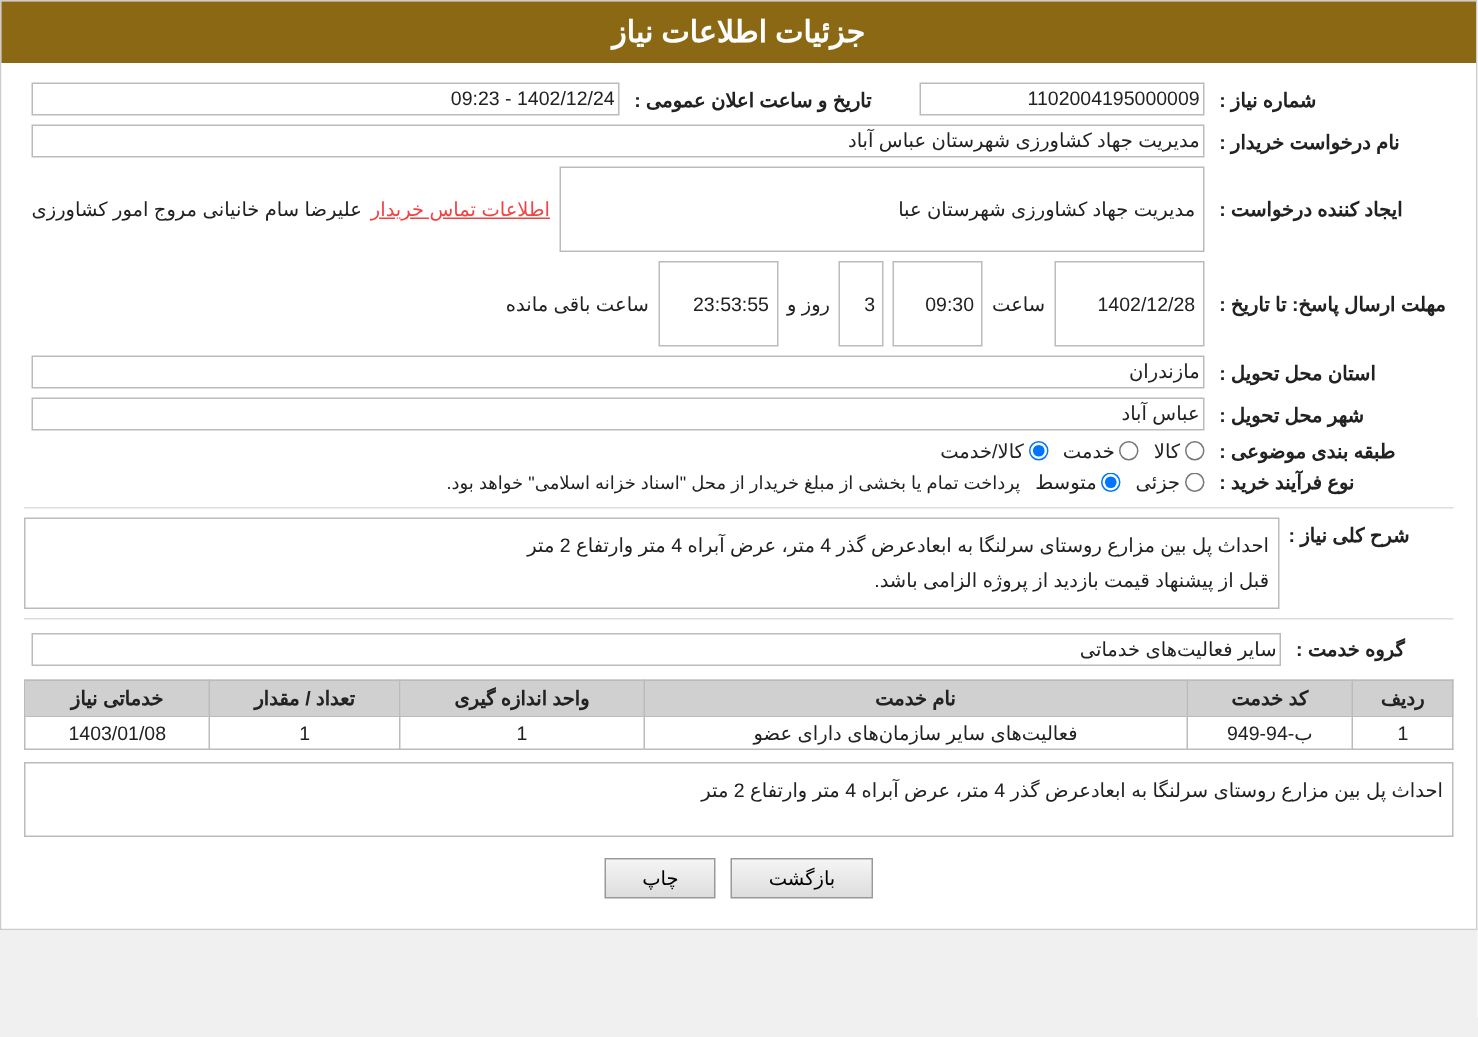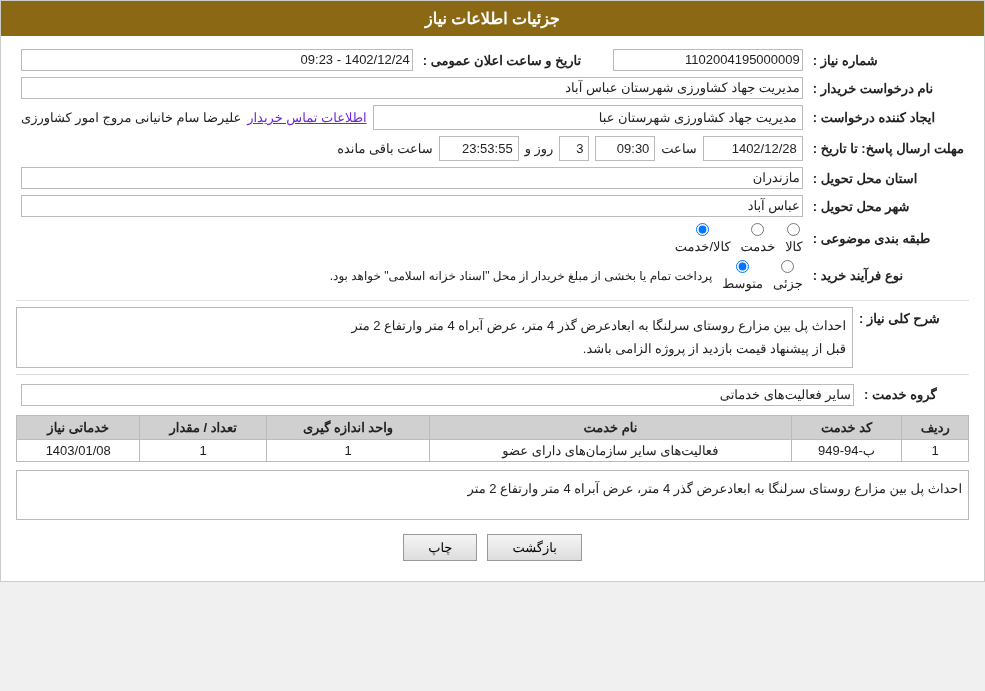--- a/index.html
+++ b/index.html
@@ -14,21 +14,21 @@
       max-width: 985px;
       margin: 0 auto;
       background: #fff;
       border: 1px solid #ccc;
     }
     .page-header {
       background: #8B6914;
       color: #fff;
       text-align: center;
       padding: 8px 12px;
-      font-size: 16px;
+      font-size: 20px;
       font-weight: bold;
     }
     .main-content {
       padding: 10px 15px;
       background: #fff;
     }
     .section-header {
       background: #e8e8e8;
       border: 1px solid #bbb;
       padding: 4px 8px;
@@ -55,35 +55,34 @@
       border: 1px solid #bbb;
       background: #fff;
       padding: 2px 2px;
       min-height: 22px;
       display: block;
       width: 100%;
     }
     .fbox-inline {
       border: 1px solid #bbb;
       background: #fff;
-      padding: 4px 5px;
+      padding: 20px 5px;
       min-height: 22px;
       display: inline-block;
     }
     
     .radio-group {
       display: flex;
       gap: 10px;
       align-items: center;
     }
     .radio-item {
       display: flex;
       align-items: center;
       gap: 3px;
-      flex-direction: column;
     }
     
     .desc-box {
       border: 1px solid #bbb;
       background: #fff;
       padding: 6px;
       min-height: 50px;
       text-align: right;
       line-height: 1.8;
     }
@@ -130,21 +129,21 @@
       font-size: 13px;
       font-family: Tahoma, Arial, sans-serif;
     }
     .btn-print {
       background: linear-gradient(to bottom, #f5f5f5, #ddd);
     }
     .btn-back {
       background: linear-gradient(to bottom, #f5f5f5, #ddd);
     }
     .link-blue {
-      color: #6d28d9;
+      color: #ef4444;
       text-decoration: underline;
       cursor: pointer;
     }
     .separator {
       border: none;
       border-top: 1px solid #ddd;
       margin: 6px 0;
     }
   </style>
 </head>

